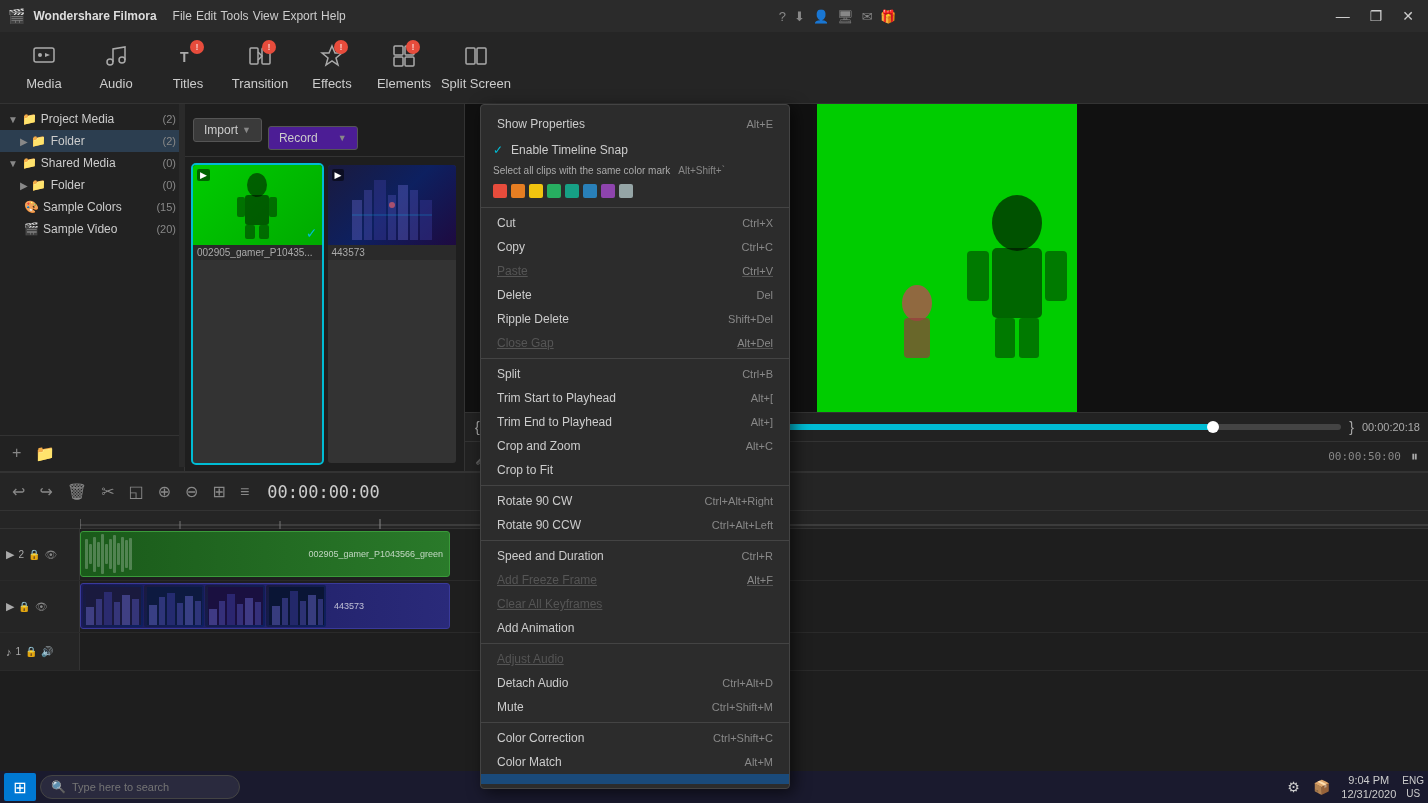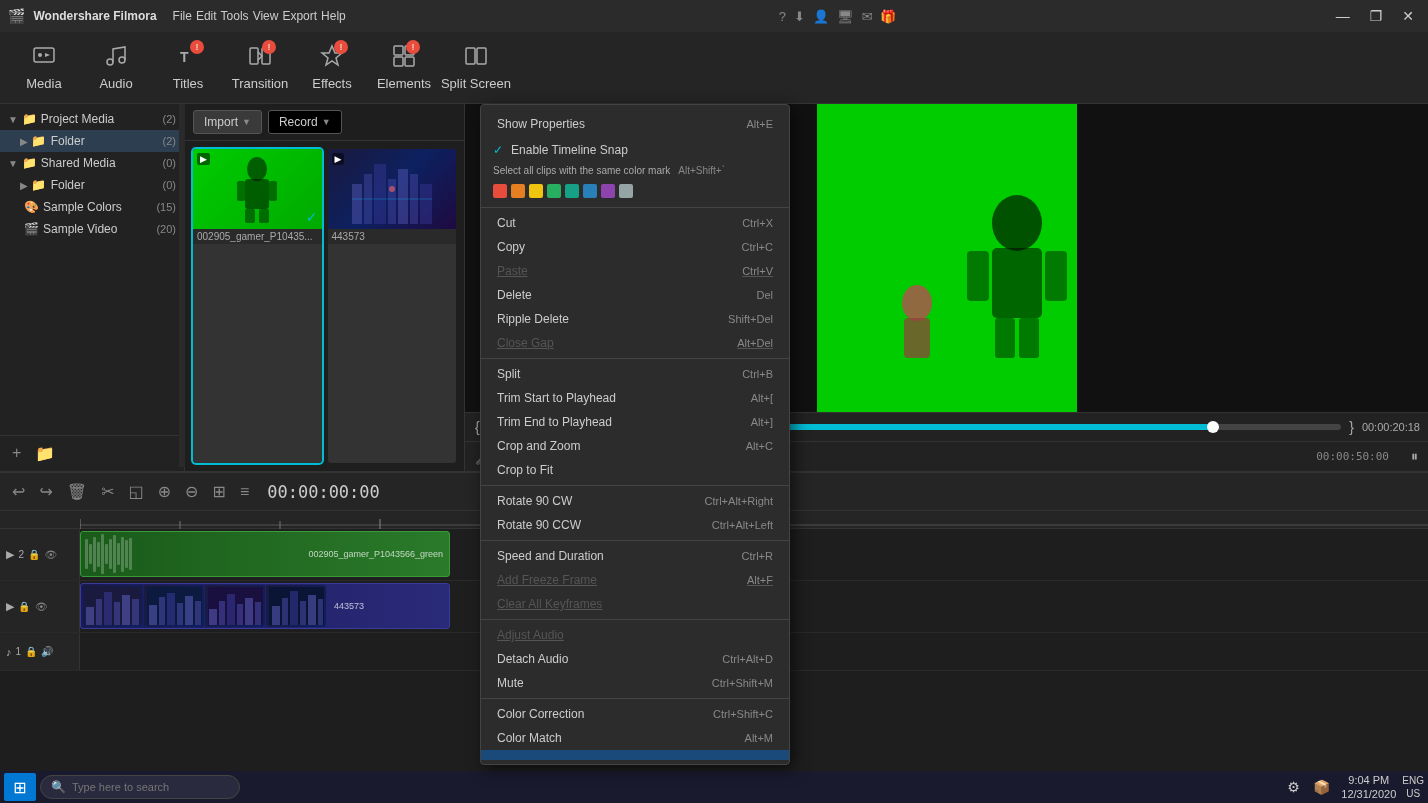--- a/index.html
+++ b/index.html
@@ -137,30 +137,31 @@
       color: #ccc;
       padding: 4px 10px;
       border-radius: 3px;
       cursor: pointer;
       font-size: 12px;
       display: flex;
       align-items: center;
       gap: 4px;
     }
     .record-btn {
-      background: #000000;
+      background: #4c1d95;
       border: 1px solid #555;
       color: #ccc;
       padding: 4px 10px;
       border-radius: 3px;
       cursor: pointer;
       font-size: 12px;
       display: flex;
       align-items: center;
-      gap: 4px;
+      gap: 20px;
+      margin-top: 16px;
     }
     .media-grid {
       display: grid;
       grid-template-columns: 1fr 1fr;
       gap: 6px;
       padding: 8px;
       flex: 1;
       overflow-y: auto;
     }
     .media-thumb {
@@ -285,21 +286,21 @@
       border-radius: 50%;
       cursor: pointer;
     }
     .preview-time { color: #aaa; font-size: 11px; }
     .preview-btn { color: #aaa; cursor: pointer; font-size: 14px; padding: 2px; }
     .preview-bottom-controls {
       background: #222;
       padding: 4px 8px;
       display: flex;
       align-items: center;
-      gap: 20px;
+      gap: 8px;
       border-top: 1px solid #333;
     }
     .ratio-select {
       background: #333;
       border: 1px solid #555;
       color: #ccc;
       padding: 2px 6px;
       border-radius: 3px;
       font-size: 11px;
     }
@@ -974,20 +975,24 @@
     <span class="ctx-shortcut">Ctrl+R</span>
   </div>
   <div class="ctx-item disabled">
     <span>Add Freeze Frame</span>
     <span class="ctx-shortcut">Alt+F</span>
   </div>
   <div class="ctx-item disabled">
     <span>Clear All Keyframes</span>
     <span class="ctx-shortcut"></span>
   </div>
+  <div class="ctx-item">
+    <span>Add Animation</span>
+    <span class="ctx-shortcut"></span>
+  </div>
 
   <div class="ctx-separator"></div>
 
   <div class="ctx-item disabled">
     <span>Adjust Audio</span>
     <span class="ctx-shortcut"></span>
   </div>
   <div class="ctx-item">
     <span>Detach Audio</span>
     <span class="ctx-shortcut">Ctrl+Alt+D</span>

